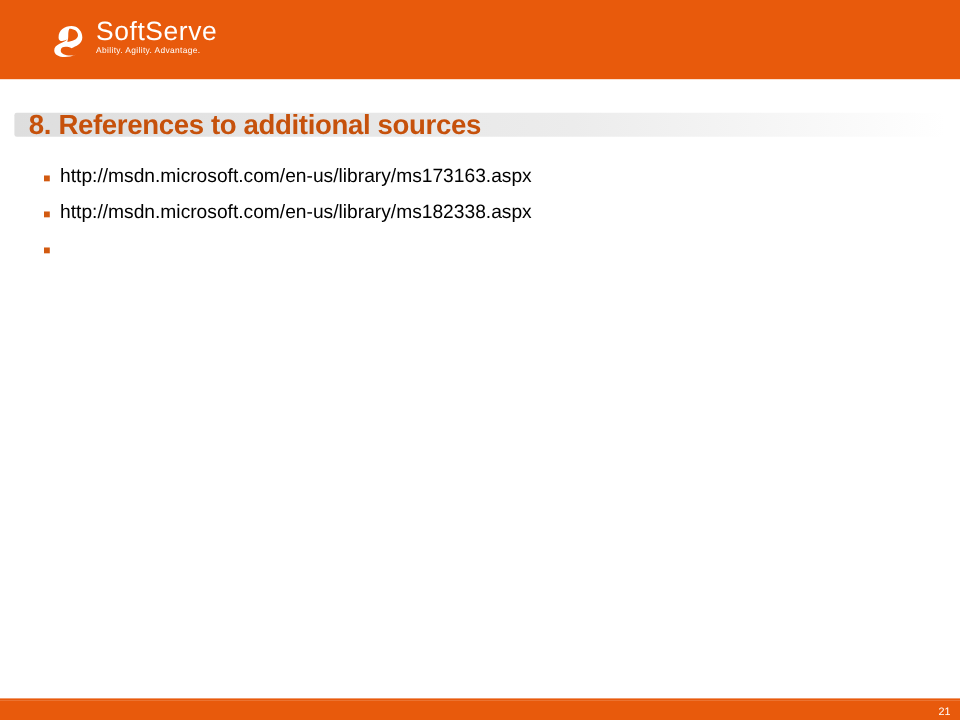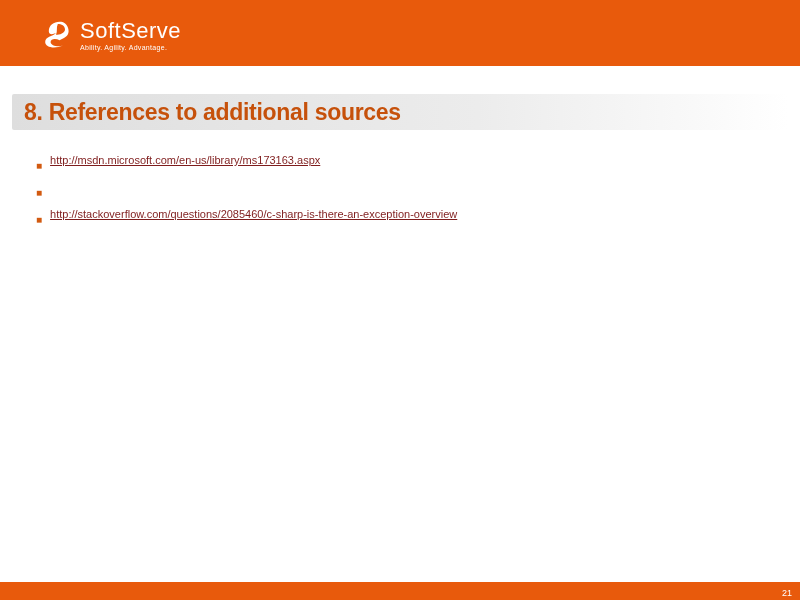--- a/index.html
+++ b/index.html
@@ -14,21 +14,21 @@
     .header-bar {
       background: #e85a0c;
       height: 66px;
       width: 100%;
       display: flex;
       align-items: center;
       padding-left: 38px;
     }
     .logo-wrap {
       display: flex;
-      align-items: flex-end;
+      align-items: flex-start;
       gap: 6px;
     }
     .logo-icon {
       width: 36px;
       height: 36px;
     }
     .logo-text {
       display: flex;
       flex-direction: column;
       line-height: 1;
@@ -40,21 +40,21 @@
       letter-spacing: 0.5px;
     }
     .logo-tag {
       color: #fff;
       font-size: 7px;
       letter-spacing: 0.3px;
       margin-top: 2px;
     }
     .title-bar {
       margin: 28px 12px 0 12px;
-      height: 36px;
+      height: 20px;
       background: linear-gradient(to right, #dedede 0%, #ececec 60%, #fafafa 90%, #ffffff 100%);
       border-radius: 2px;
       display: flex;
       align-items: center;
       padding-left: 12px;
     }
     .title-text {
       color: #c6510b;
       font-size: 23px;
       font-weight: bold;
@@ -78,23 +78,22 @@
     }
     .item-body {
       flex: 1;
     }
     .item-text {
       color: #1a1a1a;
       font-size: 17px;
       line-height: 1.25;
     }
     .item-link {
-      color: #7f1d1d;
-      text-decoration: underline;
-      font-size: 11px;
+      color: #000000;
+      font-size: 16px;
       line-height: 1.25;
       display: block;
     }
     .footer-bar {
       position: absolute;
       bottom: 0;
       left: 0;
       right: 0;
       height: 16px;
       background: #e85a0c;
@@ -137,26 +136,26 @@
 <div class="content">
   <div class="item">
     <span class="bullet">■</span>
     <div class="item-body">
       <a class="item-link">http://msdn.microsoft.com/en-us/library/ms173163.aspx</a>
     </div>
   </div>
   <div class="item">
     <span class="bullet">■</span>
     <div class="item-body">
+      <a class="item-link">http://msdn.microsoft.com/en-us/library/ms182338.aspx</a>
     </div>
   </div>
   <div class="item">
     <span class="bullet">■</span>
     <div class="item-body">
-      <a class="item-link">http://stackoverflow.com/questions/2085460/c-sharp-is-there-an-exception-overview</a>
     </div>
   </div>
 </div>
 
 <div class="footer-line"></div>
 <div class="footer-bar">
   <span class="page-num">21</span>
 </div>
 
 </body></html>

